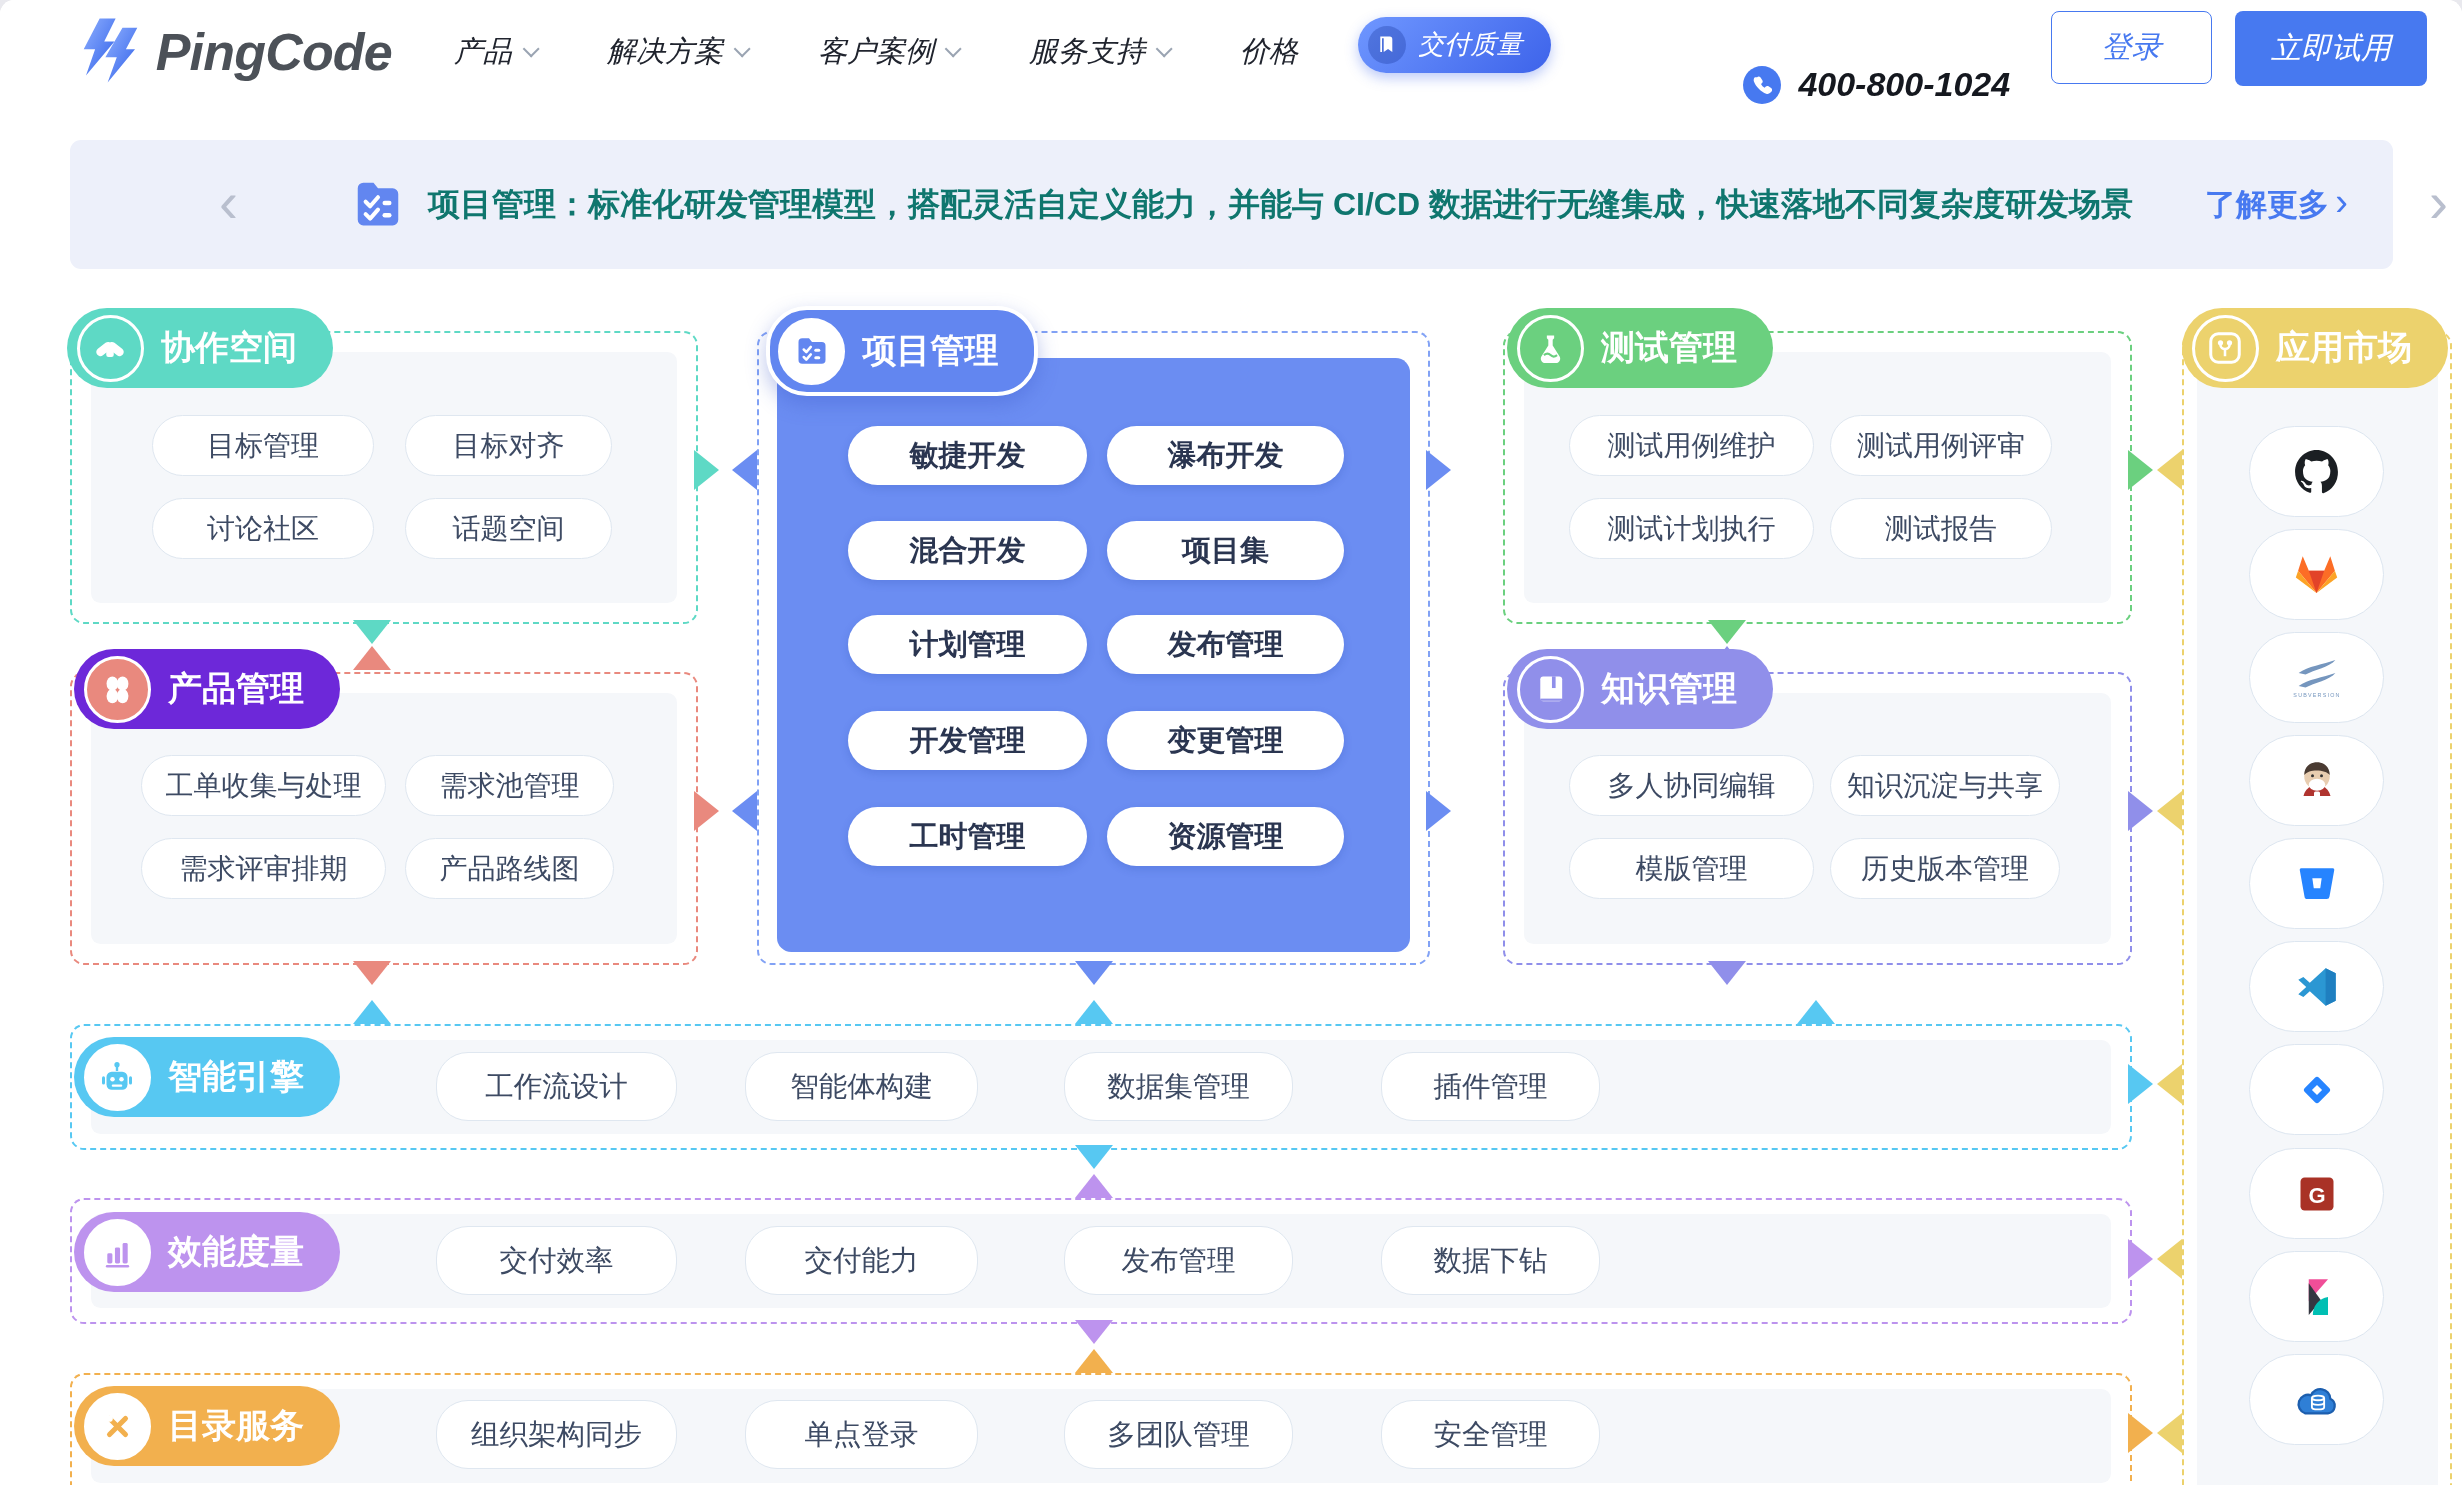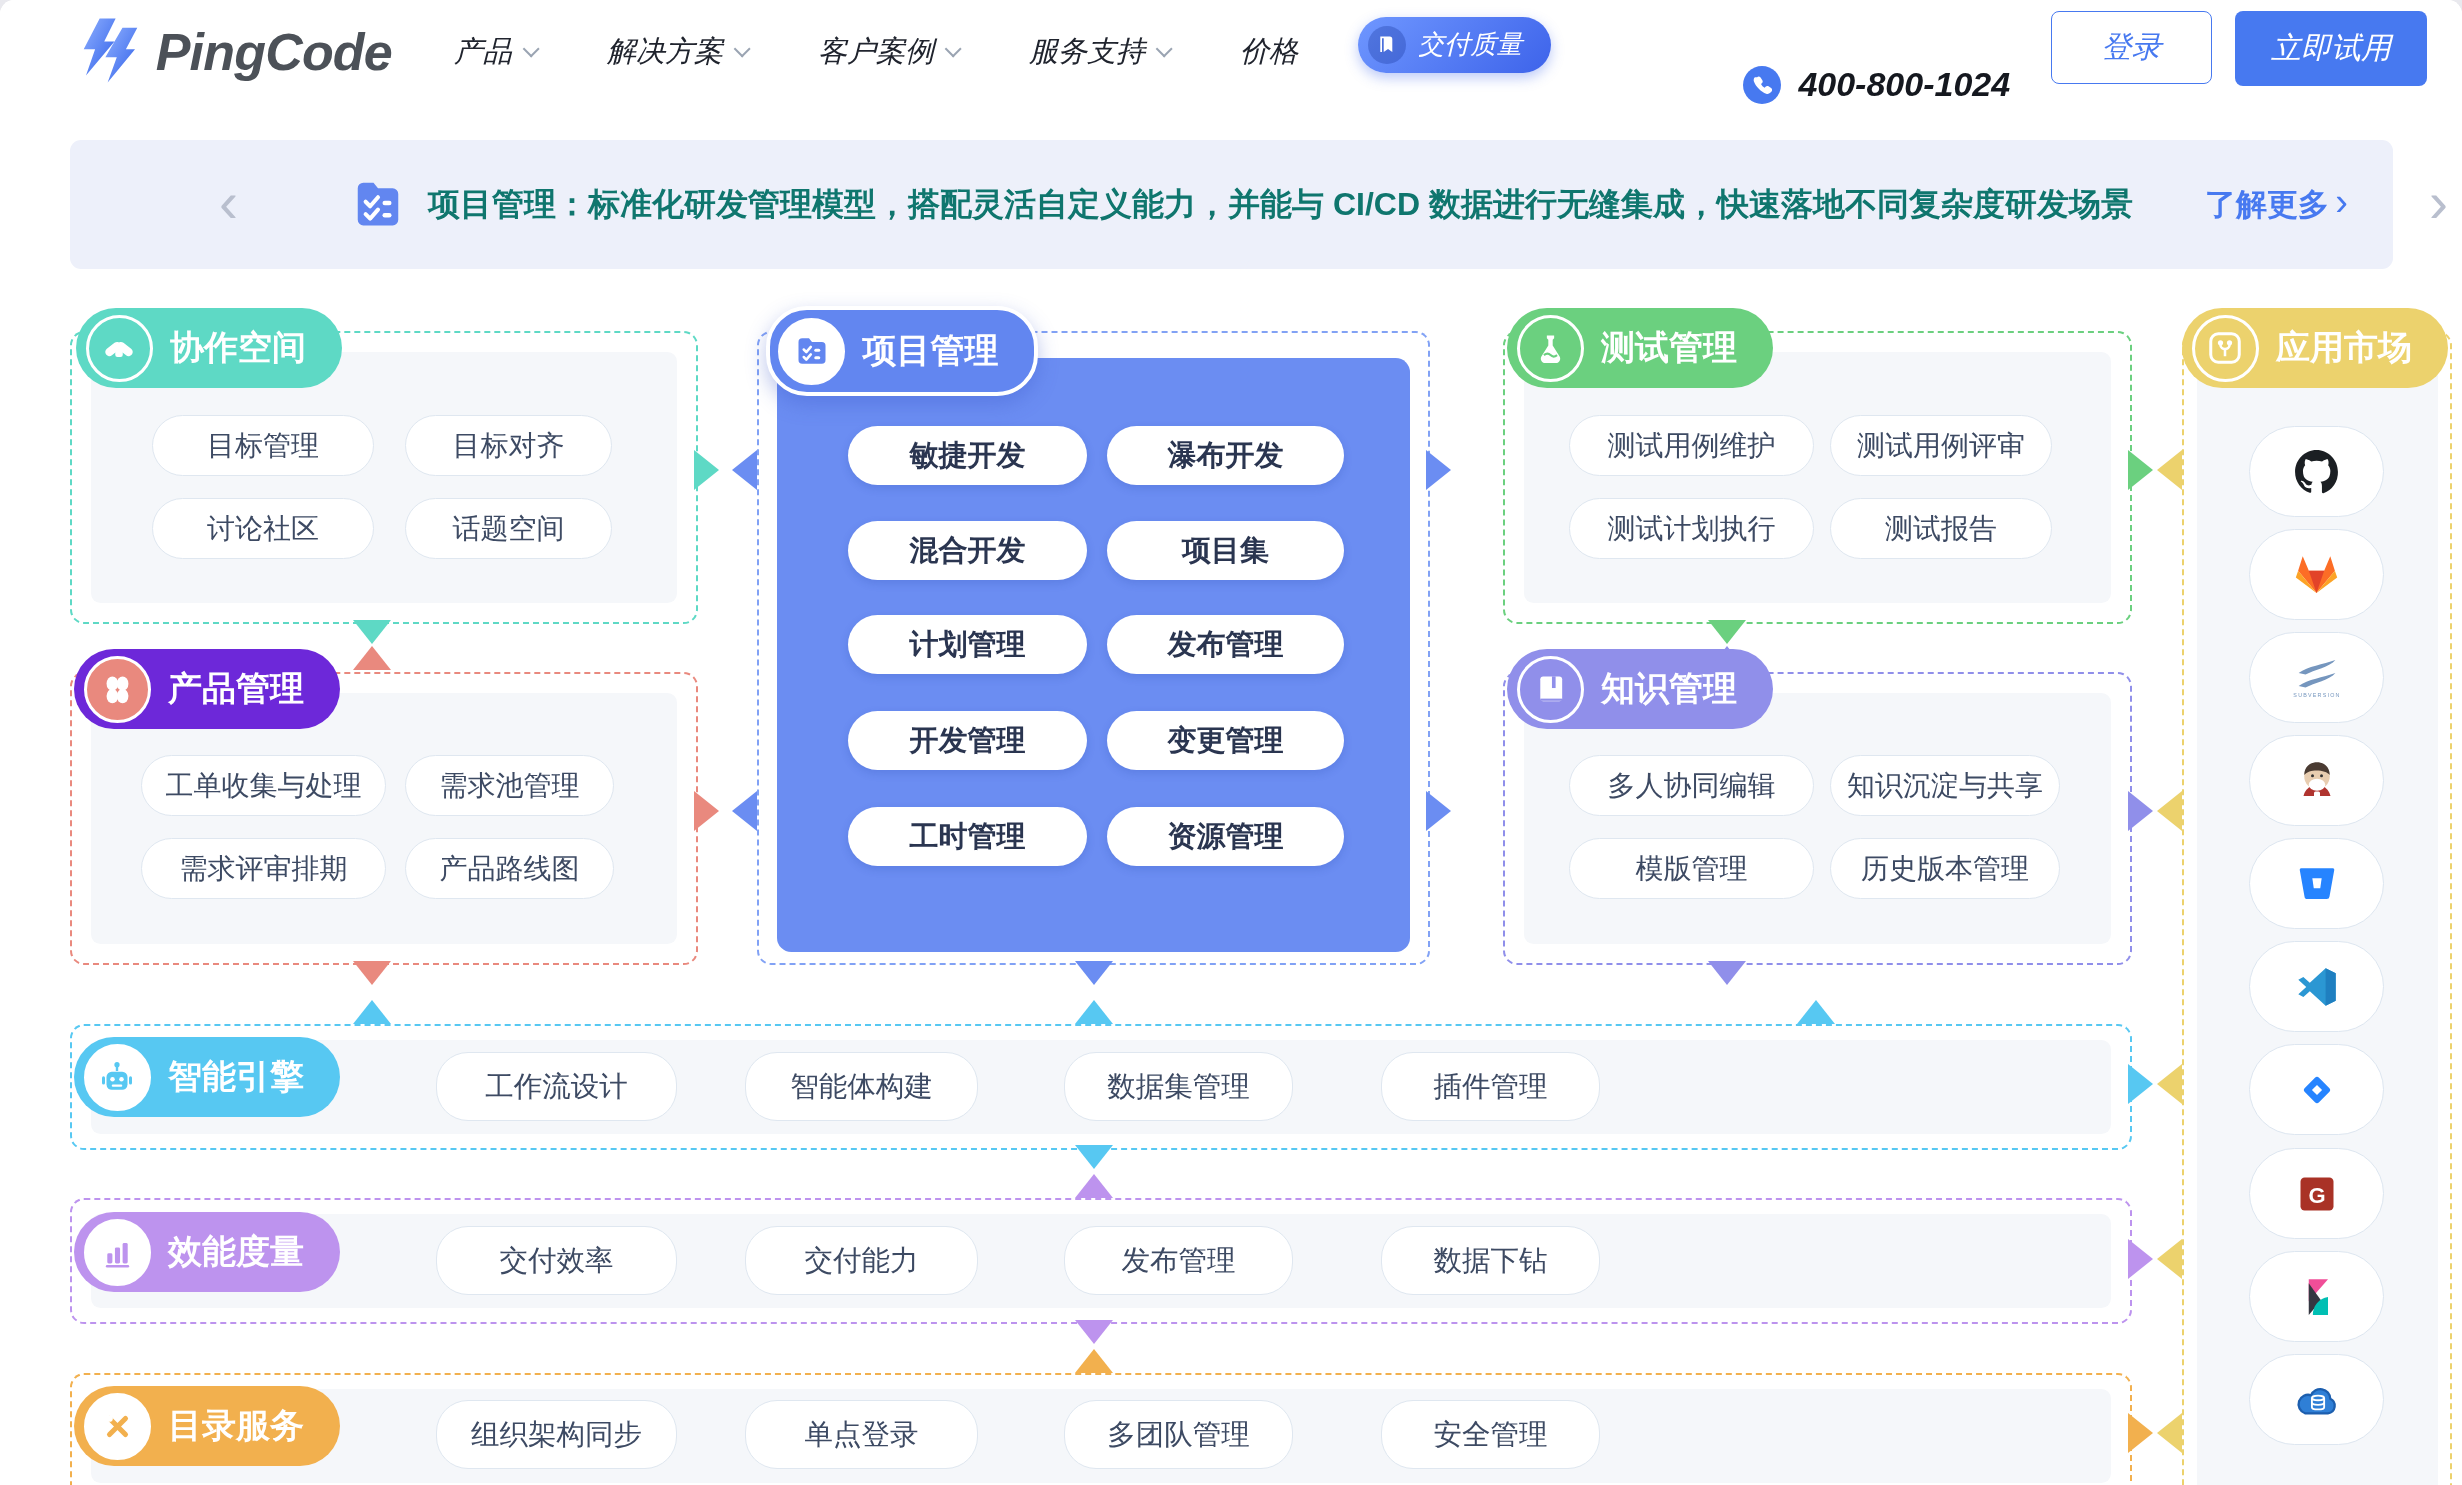--- a/index.html
+++ b/index.html
@@ -136,21 +136,21 @@
     <span class="banner-more">
       <span>了解更多</span>
         <span class="arr">›</span>
     </span>
     <span class="banner-next">›</span>
   </div>
 
   <div class="sec" style="left:70px;top:331px;width:624px;height:289px;border-color:#5ed9c5;">
     <div class="panel" style="inset:19px;"></div>
   </div>
-  <div class="hd" style="left:76px;top:308px;background:#5ed9c5;">
+  <div class="hd" style="left:67px;top:308px;background:#5ed9c5;">
     <span class="hd-ic" style="background:#5ed9c5;">
       <svg width="36" height="36" viewBox="0 0 48 48" fill="#fff">
         <rect x="4" y="20" width="24" height="11" rx="5.5" transform="rotate(-38 16 25)"></rect>
         <rect x="20" y="20" width="24" height="11" rx="5.5" transform="rotate(38 32 25)"></rect>
         <rect x="19" y="26" width="10" height="10" rx="3"></rect>
       </svg>
     </span>
     <span>协作空间</span>
   </div>
   <div class="pill" style="left:152px;top:415px;width:220px;">目标管理</div>

